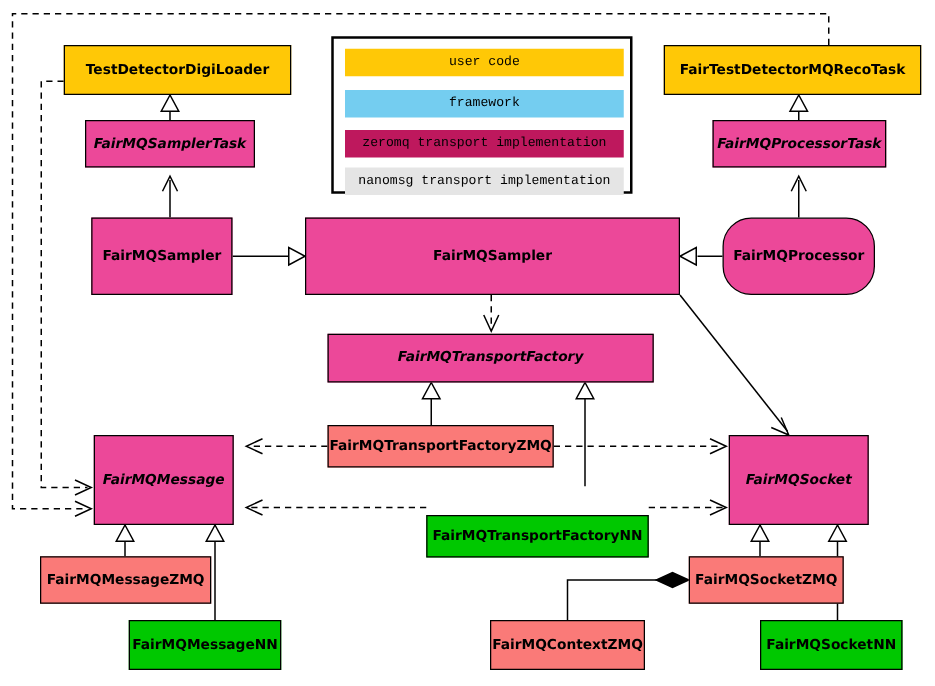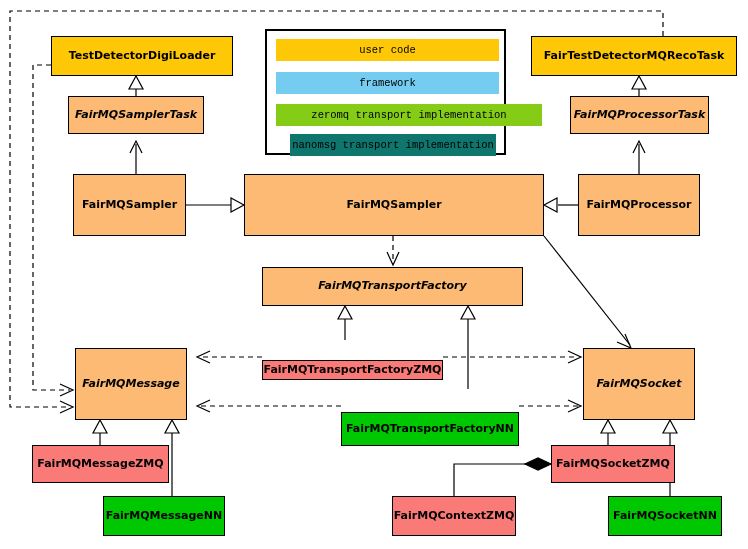--- a/index.html
+++ b/index.html
@@ -34,21 +34,21 @@
     font-size: 11px;
     font-weight: bold;
     color: #000000;
     line-height: 1.15;
     z-index: 2;
   }
   .node.abstract {
     font-style: italic;
   }
   .c-user { background: #ffc806; }
-  .c-framework { background: #fdba74; }
+  .c-framework { background: #ec4899; }
   .c-zeromq { background: #fa7a78; }
   .c-nanomsg { background: #00c800; }
 
   #legend-box {
     position: absolute;
     box-sizing: border-box;
     border: 2px solid #000000;
     background: #ffffff;
     z-index: 3;
     font-family: Liberation Mono, monospace;
@@ -177,24 +177,24 @@
     </g>
   </svg>
 
   <div id="legend-box" style="left:265px; top:29px; width:241px; height:126px;">
     <div class="legend-row" style="left:9px; top:8px; width:223px; height:22px; background:#ffc806;">
       <span>user code</span>
     </div>
     <div class="legend-row" style="left:9px; top:41px; width:223px; height:22px; background:#74cdf0;">
       <span>framework</span>
     </div>
-    <div class="legend-row" style="left:9px; top:73px; width:266px; height:22px; background:#84cc16;">
+    <div class="legend-row" style="left:9px; top:73px; width:223px; height:22px; background:#be185d;">
       <span>zeromq transport implementation</span>
     </div>
-    <div class="legend-row" style="left:9px; top:103px; width:206px; height:22px; background:#0f766e;margin-left:14px;">
+    <div class="legend-row" style="left:9px; top:103px; width:223px; height:22px; background:#e5e5e5;">
       <span>nanomsg transport implementation</span>
     </div>
   </div>
 
   <div class="node c-user" style="left:51px; top:36px; width:182px; height:40px;">
     <span>TestDetectorDigiLoader</span>
   </div>
 
   <div class="node c-user" style="left:531px; top:36px; width:206px; height:40px;">
     <span>FairTestDetectorMQRecoTask</span>
@@ -209,29 +209,29 @@
   </div>
 
   <div class="node c-framework" style="left:73px; top:174px; width:113px; height:62px;">
     <span>FairMQSampler</span>
   </div>
 
   <div class="node c-framework" style="left:244px; top:174px; width:300px; height:62px;">
     <span>FairMQSampler</span>
   </div>
 
-  <div class="node c-framework" style="left:578px; top:174px; width:122px; height:62px;">
+  <div class="node c-framework" style="left:578px; top:174px; width:122px; height:62px;border-radius:23px;">
     <span>FairMQProcessor</span>
   </div>
 
   <div class="node c-framework abstract" style="left:262px; top:267px; width:261px; height:39px;">
     <span>FairMQTransportFactory</span>
   </div>
 
-  <div class="node c-zeromq" style="left:262px; top:360px; width:181px; height:20px;">
+  <div class="node c-zeromq" style="left:262px; top:340px; width:181px; height:34px;">
     <span>FairMQTransportFactoryZMQ</span>
   </div>
 
   <div class="node c-nanomsg" style="left:341px; top:412px; width:178px; height:34px;">
     <span>FairMQTransportFactoryNN</span>
   </div>
 
   <div class="node c-framework abstract" style="left:75px; top:348px; width:112px; height:72px;">
     <span>FairMQMessage</span>
   </div>

